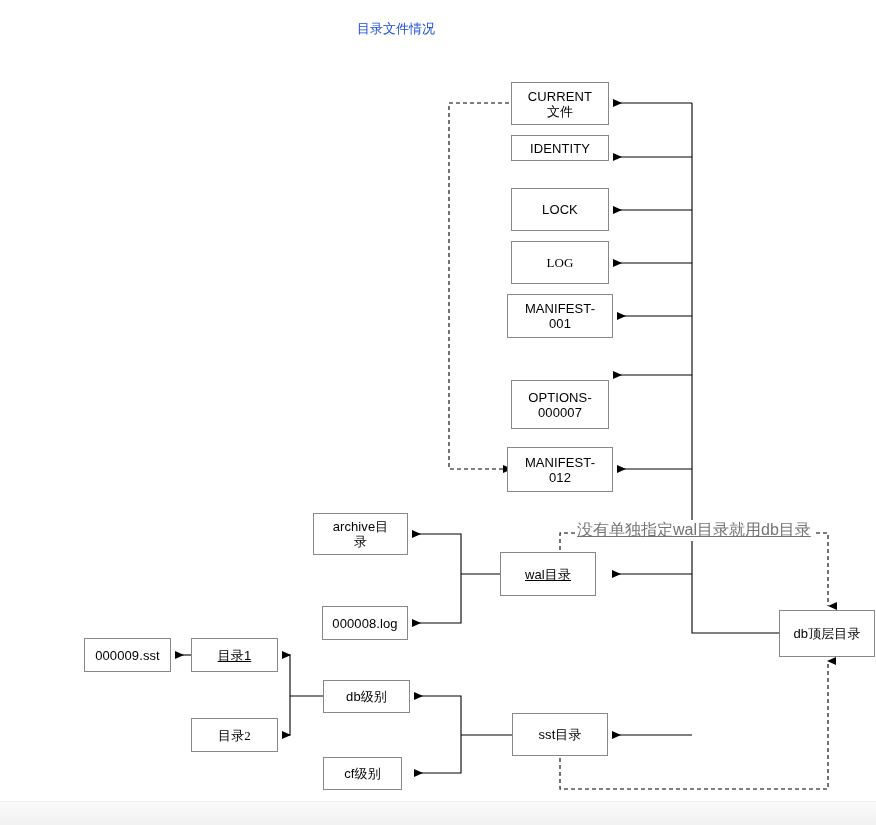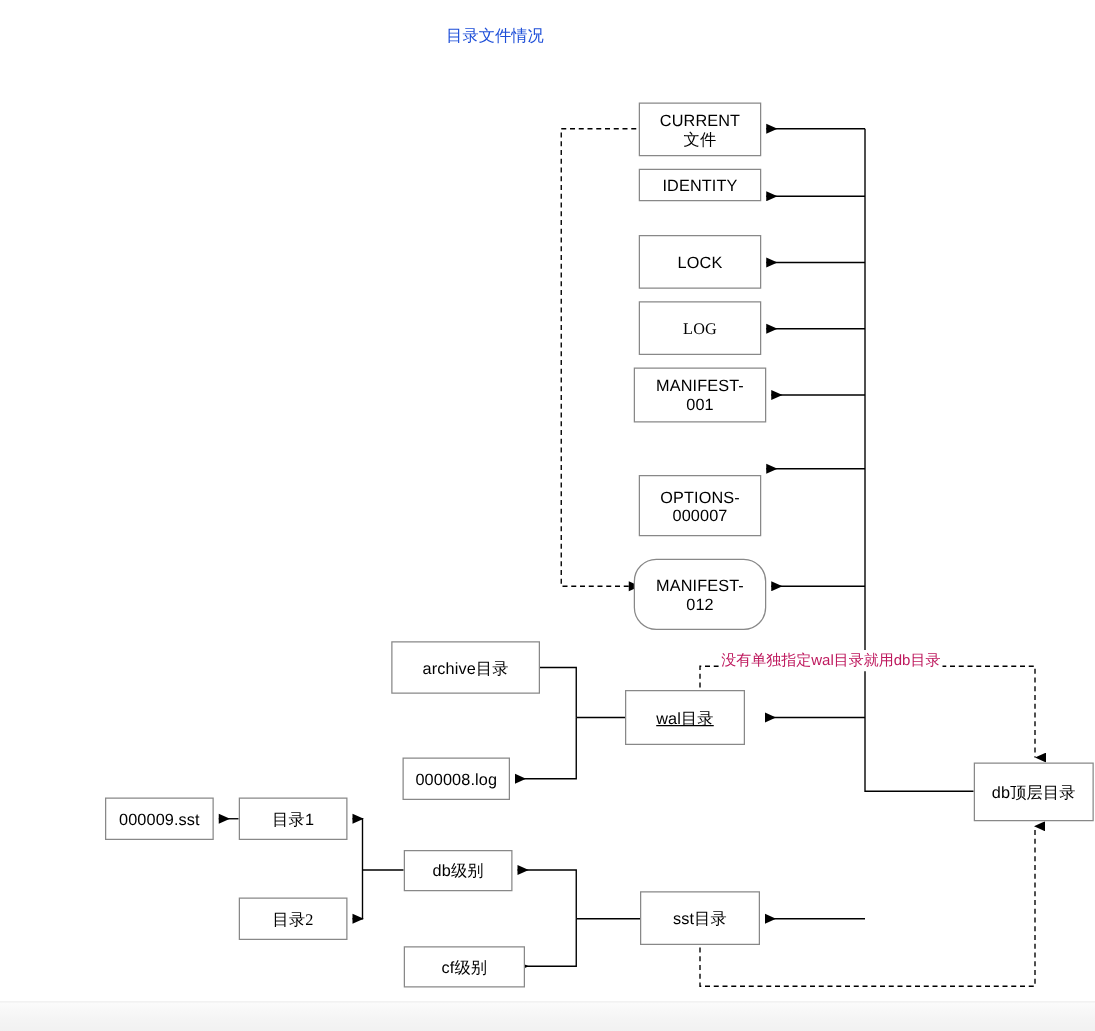--- a/index.html
+++ b/index.html
@@ -48,25 +48,26 @@
     left: 0;
     top: 20px;
     width: 736px;
     text-align: center;
     font-size: 13px;
     color: #1d4ed8;
     margin-left: 28px;
   }
   .edge-label {
     position: absolute;
-    font-size: 12px;
-    color: #be185d;
+    font-size: 16px;
+    color: #737373;
     white-space: nowrap;
     background: #ffffff;
     padding: 0 2px;
+    text-decoration: underline;
   }
   .bottom-strip {
     position: absolute;
     left: 0;
     top: 801px;
     width: 876px;
     height: 24px;
     background: linear-gradient(to bottom, #fbfbfb 0%, #f4f4f4 60%, #f1f1f1 100%);
     border-top: 1px solid #eeeeee;
   }
@@ -134,28 +135,28 @@
     </g>
   </svg>
 
   <div class="node" style="left:511px; top:82px;  width:98px;  height:43px;">CURRENT文件</div>
   <div class="node" style="left:511px; top:135px; width:98px;  height:26px;">IDENTITY</div>
   <div class="node" style="left:511px; top:188px; width:98px;  height:43px;">LOCK</div>
   <div class="node" style="left:511px; top:241px; width:98px;  height:43px;font-family:Liberation Serif, serif;">LOG</div>
   <div class="node" style="left:507px; top:294px; width:106px; height:44px;">MANIFEST-001</div>
   <div class="node" style="left:511px; top:349px; width:98px;  height:49px;margin-top:31px;">OPTIONS-
 000007</div>
-  <div class="node" style="left:507px; top:447px; width:106px; height:57px;border-radius:18px;">MANIFEST-012</div>
-  <div class="node" style="left:313px; top:513px; width:119px;  height:42px;">archive目录</div>
+  <div class="node" style="left:507px; top:447px; width:106px; height:45px;">MANIFEST-012</div>
+  <div class="node" style="left:313px; top:513px; width:95px;  height:42px;">archive目录</div>
   <div class="node" style="left:500px; top:552px; width:96px;  height:44px;text-decoration:underline;">wal目录</div>
   <div class="node" style="left:322px; top:606px; width:86px;  height:34px;">000008.log</div>
   <div class="node" style="left:779px; top:610px; width:96px;  height:47px;">db顶层目录</div>
   <div class="node" style="left:84px;  top:638px; width:87px;  height:34px;">000009.sst</div>
-  <div class="node" style="left:191px; top:638px; width:87px;  height:34px;">目录1</div>
+  <div class="node" style="left:191px; top:638px; width:87px;  height:34px;text-decoration:underline;">目录1</div>
   <div class="node" style="left:323px; top:680px; width:87px;  height:33px;">db级别</div>
   <div class="node" style="left:512px; top:713px; width:96px;  height:43px;">sst目录</div>
   <div class="node" style="left:191px; top:718px; width:87px;  height:34px;font-family:Liberation Serif, serif;">目录2</div>
-  <div class="node" style="left:323px; top:757px; width:97px;  height:33px;">cf级别</div>
+  <div class="node" style="left:323px; top:757px; width:79px;  height:33px;">cf级别</div>
 
   <div class="edge-label" style="left:575px; top:520px;">没有单独指定wal目录就用db目录</div>
 
   <div class="bottom-strip"></div>
 </div>
 
 </body></html>

